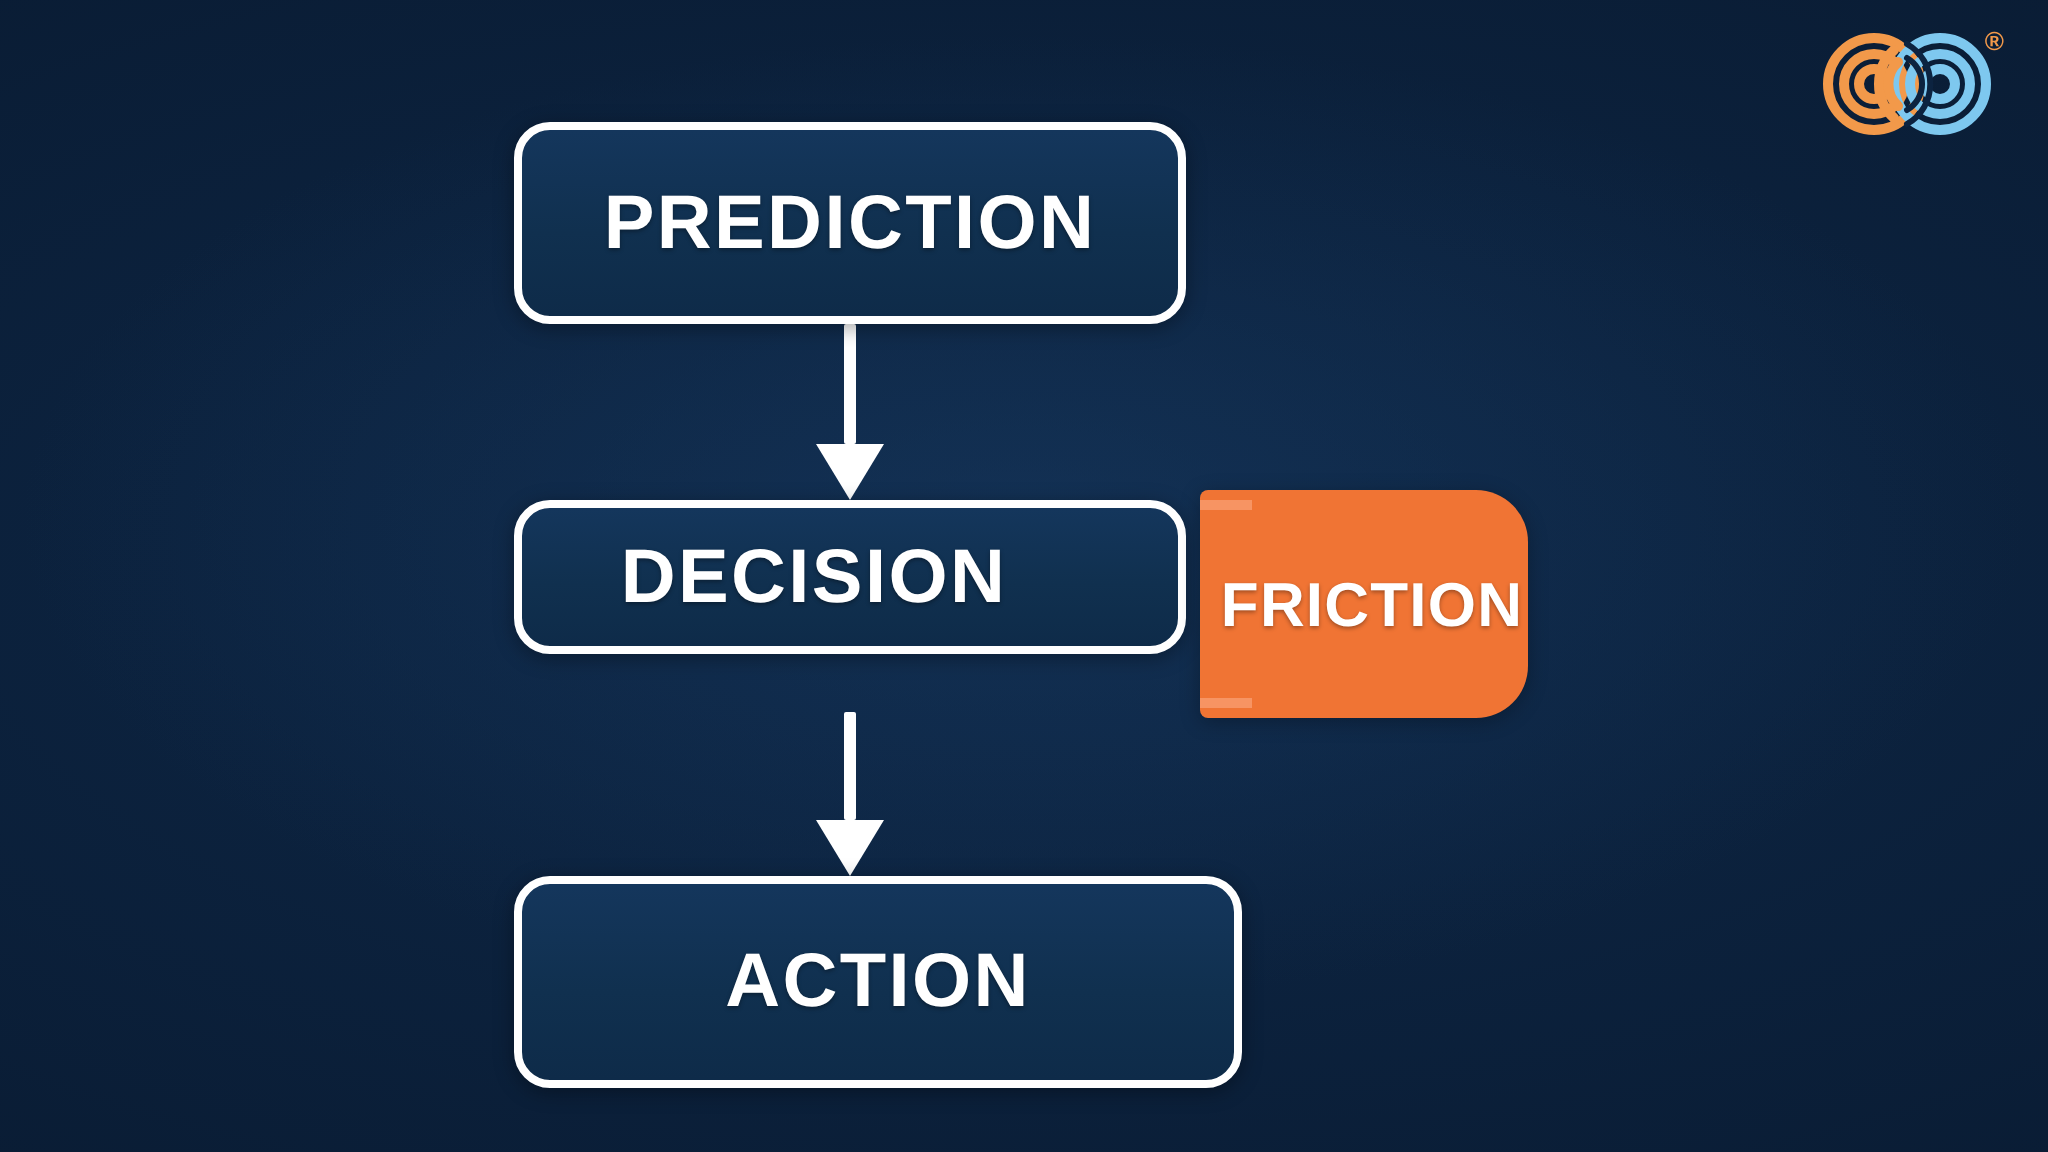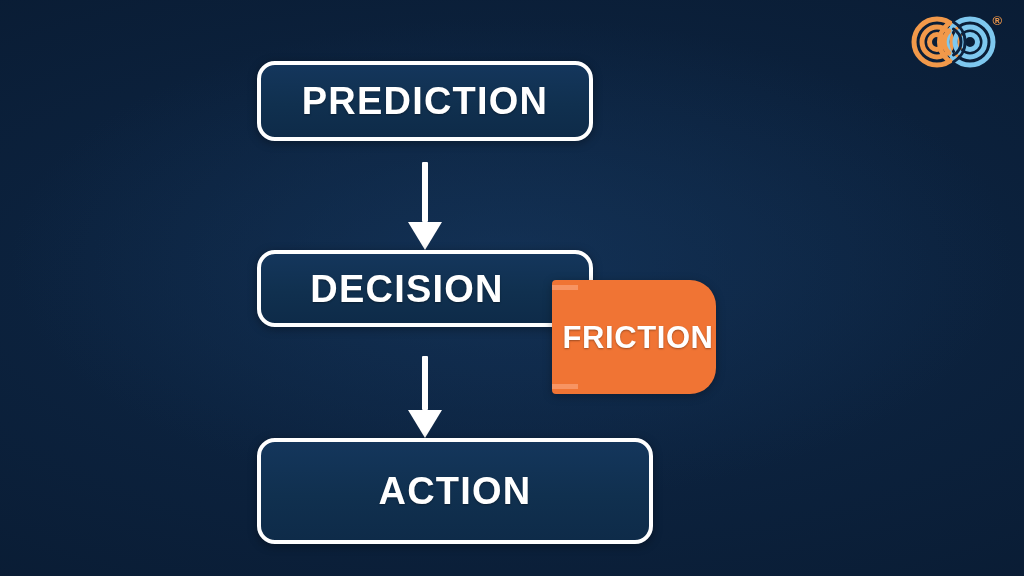--- a/index.html
+++ b/index.html
@@ -44,57 +44,56 @@
     line-height: 1;
     text-shadow: 0 1px 2px rgba(0,0,0,0.35);
     white-space: nowrap;
     user-select: none;
   }
 
   #node-prediction {
     left: 257px;
     top: 61px;
     width: 336px;
-    height: 80px;
+    height: 101px;
   }
 
   #node-decision {
     left: 257px;
     top: 250px;
     width: 336px;
     height: 77px;
   }
   #node-decision .node-label {
     
     transform: translateX(-18px);
   }
 
   #node-action {
     left: 257px;
     top: 438px;
-    width: 396px;
+    width: 364px;
     height: 106px;
   }
 
   
   #panel-friction {
     position: absolute;
-    left: 552px;
+    left: 600px;
     top: 245px;
     width: 164px;
     height: 114px;
     box-sizing: border-box;
     background: #f07434;
     border-radius: 4px 26px 26px 4px;
     display: flex;
     align-items: center;
     justify-content: center;
     z-index: 4;
     box-shadow: 0 2px 10px rgba(0,0,0,0.28);
-    margin-top: 35px;
   }
 
   #panel-friction .node-label {
     font-size: 31px;
     letter-spacing: 0.6px;
     transform: translateX(4px);
   }
 
   
   .friction-nick {

